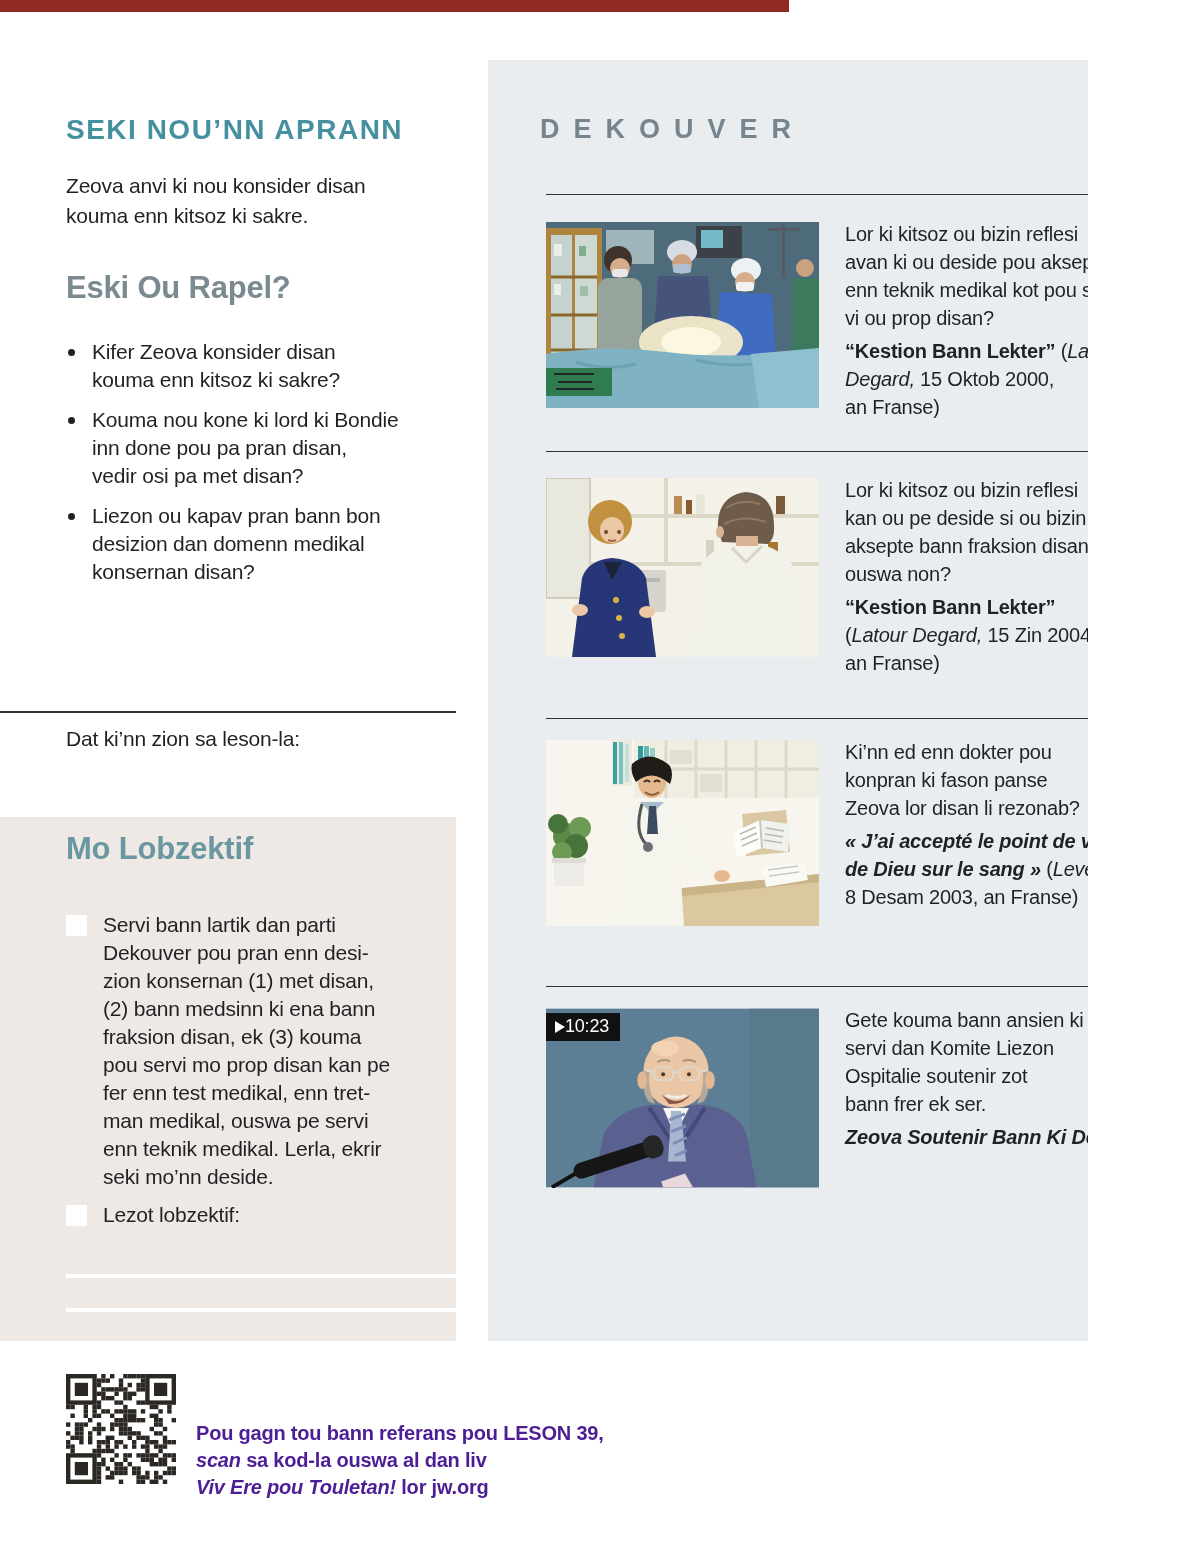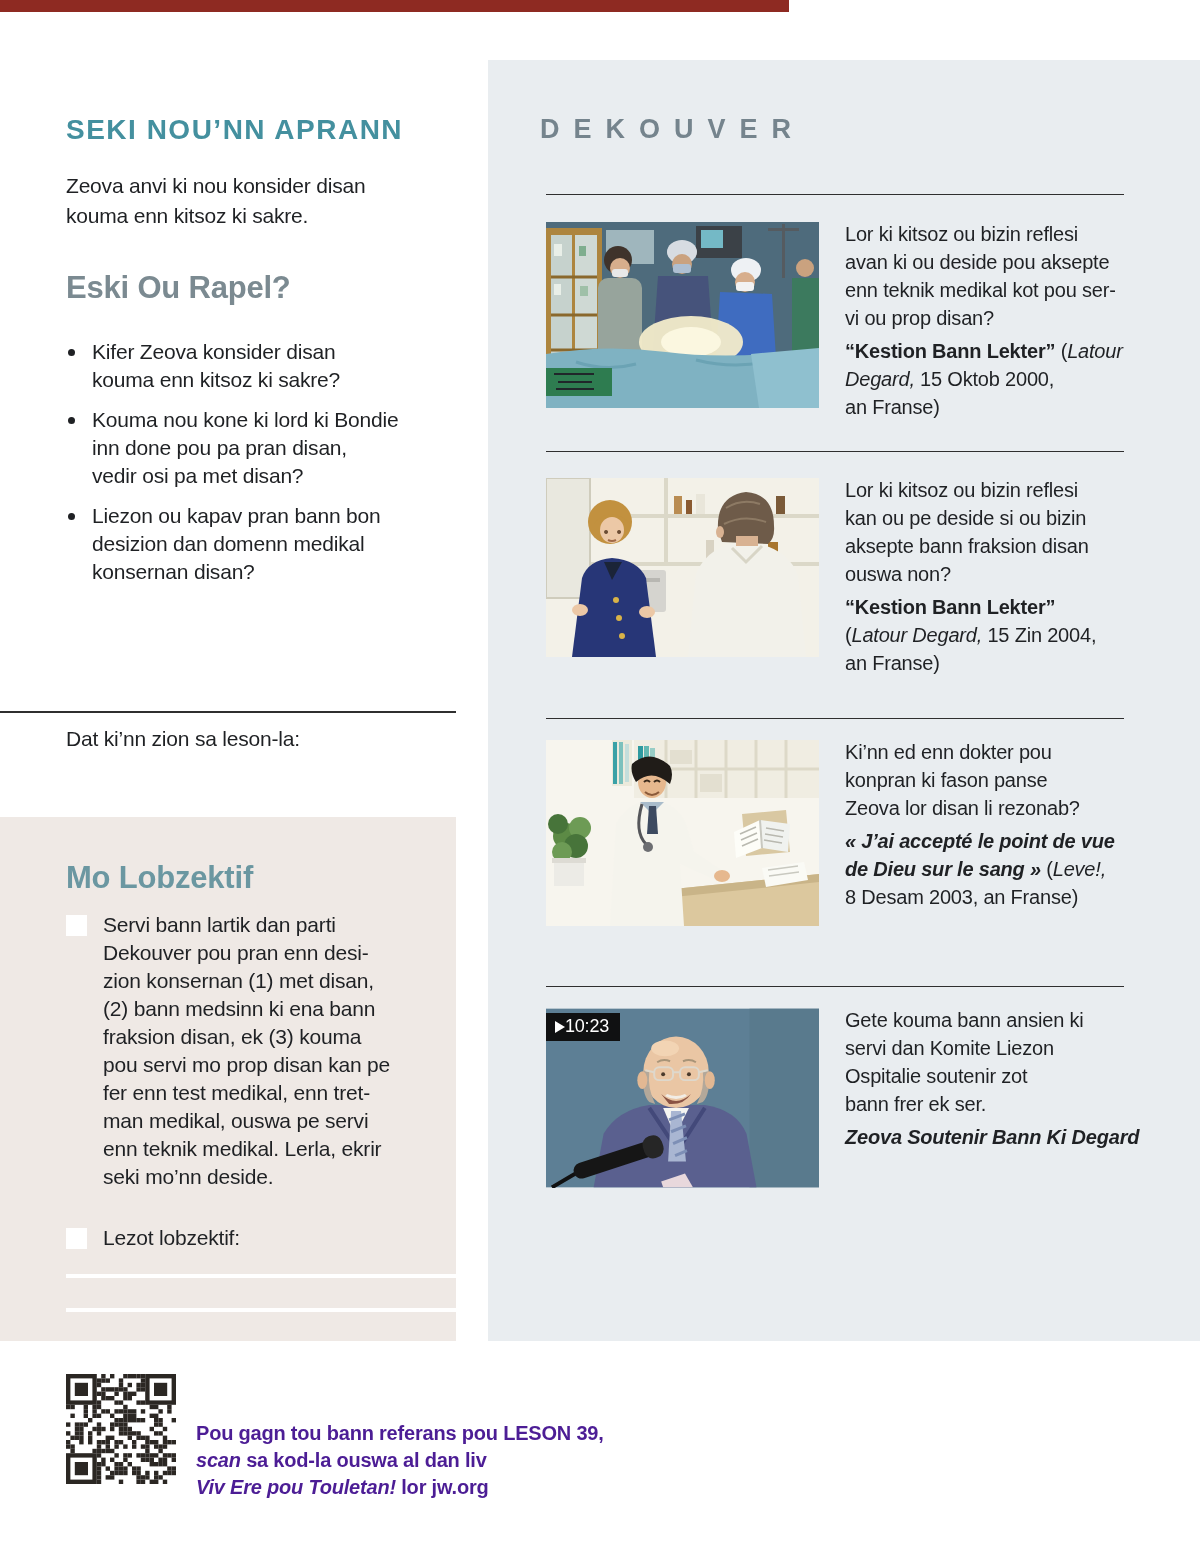--- a/index.html
+++ b/index.html
@@ -1,39 +1,39 @@
 <!DOCTYPE html>
 <html><head>
 <meta charset="utf-8">
 <style>
   * { margin:0; padding:0; box-sizing:border-box; }
   html,body { background:#ffffff; }
   body { font-family:"Liberation Sans", sans-serif; color:#1f2124; }
-  .page { position:relative; width:1200px; height:1543px; background:#fff; overflow:hidden; letter-spacing:-0.2px; }
+  .page { position:relative; width:1088px; height:1543px; background:#fff; overflow:hidden; letter-spacing:-0.2px; }
 
   
   .top-bar { position:absolute; left:0; top:0; width:789px; height:12px; background:#8e2a22; }
 
   
   .learn-title { position:absolute; left:66px; top:114px; font-size:28px; font-weight:700; letter-spacing:1.5px; color:#44909f; }
   .learn-summary { position:absolute; left:66px; top:171px; width:400px; font-size:21px; line-height:30px; white-space:pre-line; }
   .recall-title { position:absolute; left:66px; top:270px; font-size:31px; font-weight:600; color:#7b8a91; }
   .recall-list { position:absolute; left:66px; top:338px; width:400px; list-style:none; }
   .recall-list li { display:flex; margin-bottom:12px; }
   .dot { flex:0 0 auto; width:7px; height:7px; border-radius:50%; background:#1f2124; margin:11px 17px 0 2px; }
   .recall-q { font-size:21px; line-height:28px; white-space:pre-line; }
 
   .left-divider { position:absolute; left:0; top:711px; width:456px; height:2px; background:#2f2f2f; }
   .date-line { position:absolute; left:66px; top:727px; font-size:21px; }
 
   .objectives-box { position:absolute; left:0; top:817px; width:456px; height:524px; background:#efe9e5; }
-  .objectives-title { position:absolute; left:66px; top:43px; font-size:31px; font-weight:600; color:#6b97a1; }
+  .objectives-title { position:absolute; left:66px; top:14px; font-size:31px; font-weight:600; color:#6b97a1; }
   .obj-item { position:absolute; left:66px; display:flex; }
   .obj-item.first { top:94px; }
-  .obj-item.second { top:407px; }
+  .obj-item.second { top:384px; }
   .checkbox { flex:0 0 auto; width:21px; height:21px; background:#ffffff; margin:4px 16px 0 0; }
   .obj-text { font-size:21px; line-height:28px; white-space:pre-line; width:340px; }
   .write-line { position:absolute; left:66px; width:390px; height:4px; background:#ffffff; }
   .write-line.l1 { top:457px; }
   .write-line.l2 { top:491px; }
 
   .qr-box { position:absolute; left:66px; top:1374px; width:110px; height:110px; }
   .qr-box svg { width:110px; height:110px; display:block; }
   .qr-text { position:absolute; left:196px; top:1420px; width:430px; font-size:20px; line-height:27px; font-weight:700; color:#4c1d95; }
   .qr-text .ln { display:block; }

